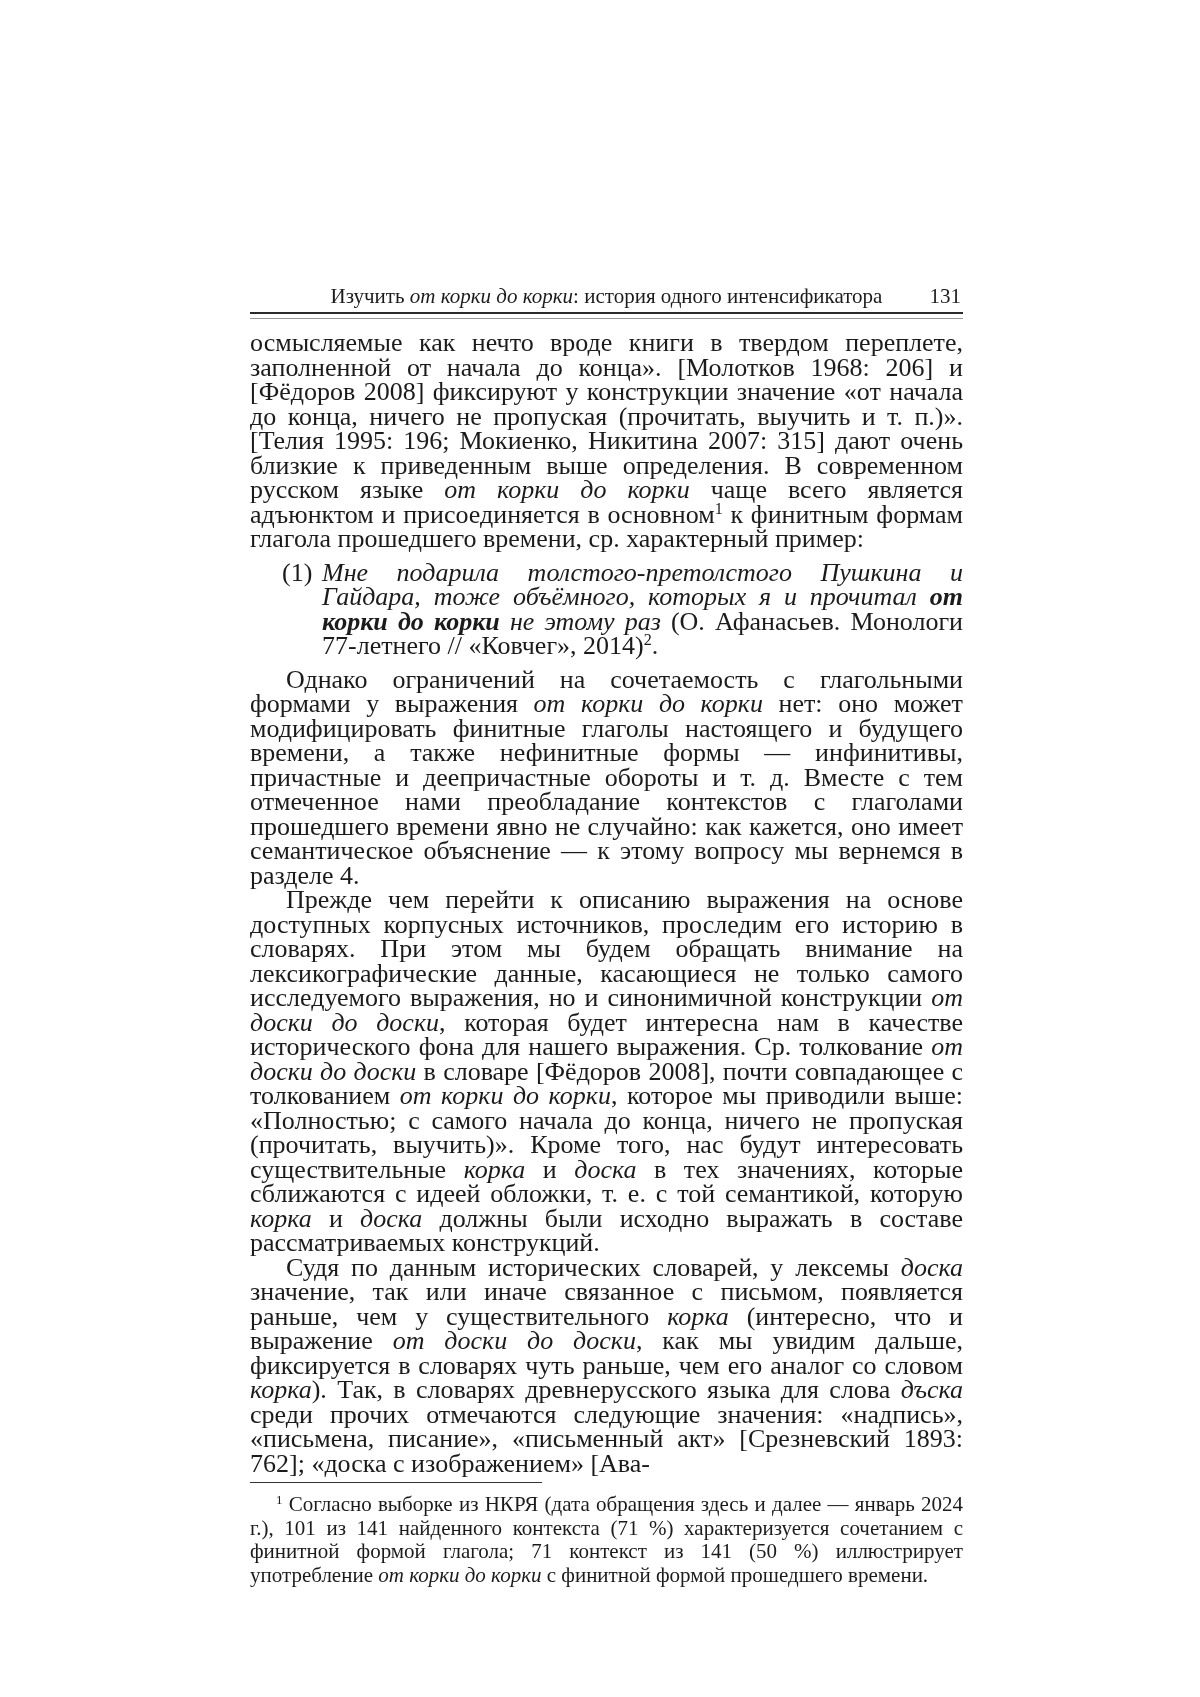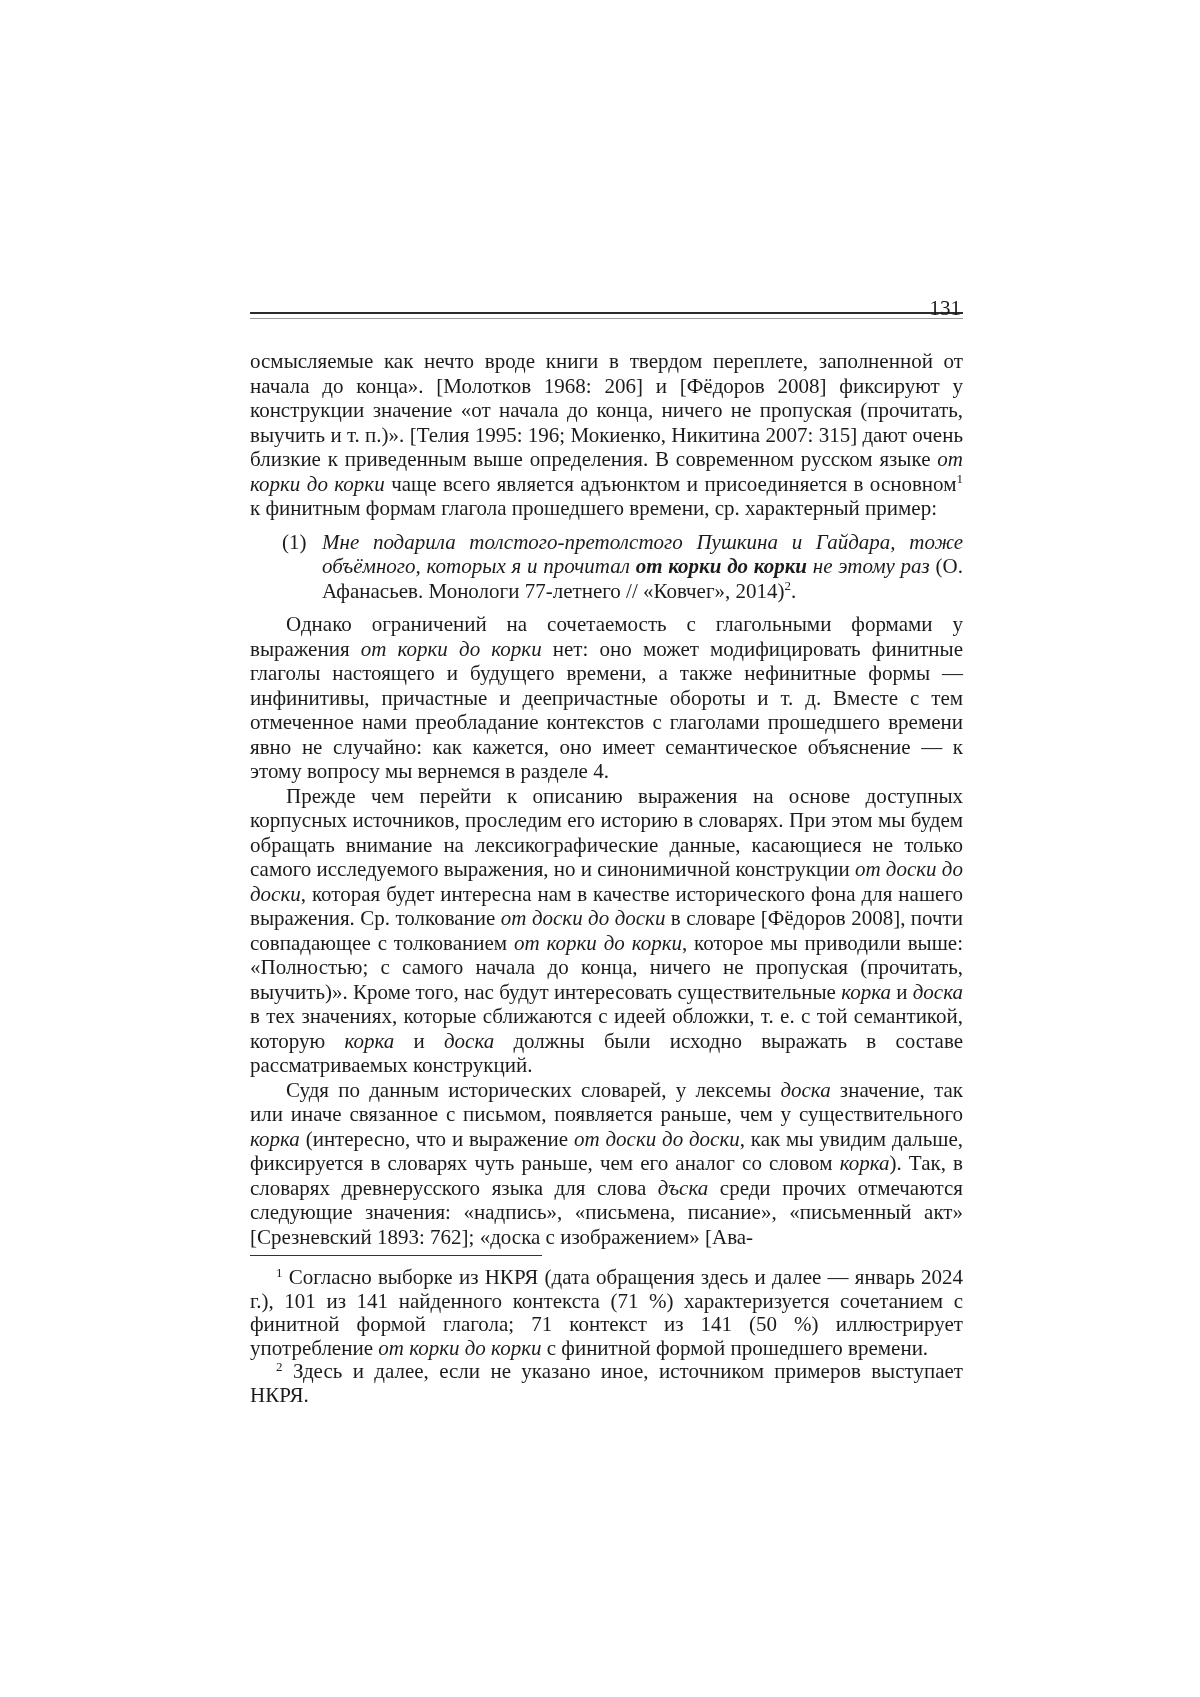--- a/index.html
+++ b/index.html
@@ -27,32 +27,32 @@
     margin-top: 284px;
     height: 24px;
     line-height: 24px;
     font-size: 21px;
     text-align: center;
     white-space: nowrap;
   }
   .head-page-num {
     position: absolute;
     right: 2px;
-    top: 12px;
+    top: 0;
     line-height: 24px;
   }
   .head-rule {
     margin-top: 4px;
     height: 4px;
     border-top: 2px solid #2b2b2b;
     border-bottom: 1px solid #999999;
   }
   .body-text {
-    margin-top: 30px;
-    font-size: 21px;
+    margin-top: 12px;
+    font-size: 26px;
     line-height: 24.5px;
     text-align: justify;
   }
   .para {
     margin: 0;
     text-indent: 36px;
   }
   .para.no-indent {
     text-indent: 0;
   }
@@ -92,20 +92,21 @@
     text-indent: 26px;
   }
 </style>
 </head>
 <body>
 
 <div class="page">
   <div class="content">
 
     <div class="running-head">
+      <span class="head-title"><span>Изучить </span><span class="run-i">от корки до корки</span><span>: история одного интенсификатора</span></span>
       <span class="head-page-num">131</span>
     </div>
 
     <div class="head-rule"></div>
 
     <div class="body-text">
       <p class="para no-indent"><span>осмысляемые как нечто вроде книги в твердом переплете, заполненной от начала до конца». [Молотков 1968: 206] и [Фёдоров 2008] фиксируют у конструкции значение «от начала до конца, ничего не пропуская (прочитать, выучить и т. п.)». [Телия 1995: 196; Мокиенко, Никитина 2007: 315] дают очень близкие к приведенным выше определения. В современном русском языке </span><span class="run-i">от корки до корки</span><span> чаще всего является адъюнктом и присоединяется в основном</span><sup>1</sup><span> к финитным формам глагола прошедшего времени, ср. характерный пример:</span></p>
 
       <div class="example">
         <span class="ex-label">(1)</span>
@@ -115,17 +116,16 @@
       <p class="para"><span>Однако ограничений на сочетаемость с глагольными формами у выражения </span><span class="run-i">от корки до корки</span><span> нет: оно может модифицировать финитные глаголы настоящего и будущего времени, а также нефинитные формы — инфинитивы, причастные и деепричастные обороты и т. д. Вместе с тем отмеченное нами преобладание контекстов с глаголами прошедшего времени явно не случайно: как кажется, оно имеет семантическое объяснение — к этому вопросу мы вернемся в разделе 4.</span></p>
 
       <p class="para"><span>Прежде чем перейти к описанию выражения на основе доступных корпусных источников, проследим его историю в словарях. При этом мы будем обращать внимание на лексикографические данные, касающиеся не только самого исследуемого выражения, но и синонимичной конструкции </span><span class="run-i">от доски до доски</span><span>, которая будет интересна нам в качестве исторического фона для нашего выражения. Ср. толкование </span><span class="run-i">от доски до доски</span><span> в словаре [Фёдоров 2008], почти совпадающее с толкованием </span><span class="run-i">от корки до корки</span><span>, которое мы приводили выше: «Полностью; с самого начала до конца, ничего не пропуская (прочитать, выучить)». Кроме того, нас будут интересовать существительные </span><span class="run-i">корка</span><span> и </span><span class="run-i">доска</span><span> в тех значениях, которые сближаются с идеей обложки, т. е. с той семантикой, которую </span><span class="run-i">корка</span><span> и </span><span class="run-i">доска</span><span> должны были исходно выражать в составе рассматриваемых конструкций.</span></p>
 
       <p class="para"><span>Судя по данным исторических словарей, у лексемы </span><span class="run-i">доска</span><span> значение, так или иначе связанное с письмом, появляется раньше, чем у существительного </span><span class="run-i">корка</span><span> (интересно, что и выражение </span><span class="run-i">от доски до доски</span><span>, как мы увидим дальше, фиксируется в словарях чуть раньше, чем его аналог со словом </span><span class="run-i">корка</span><span>). Так, в словарях древнерусского языка для слова </span><span class="run-i">дъска</span><span> среди прочих отмечаются следующие значения: «надпись», «письмена, писание», «письменный акт» [Срезневский 1893: 762]; «доска с изображением» [Ава-</span></p>
     </div>
 
     <div class="footnotes">
       <div class="fn-rule"></div>
       <p class="footnote"><sup>1</sup><span> Согласно выборке из НКРЯ (дата обращения здесь и далее — январь 2024 г.), 101 из 141 найденного контекста (71 %) характеризуется сочетанием с финитной формой глагола; 71 контекст из 141 (50 %) иллюстрирует употребление </span><span class="run-i">от корки до корки</span><span> с финитной формой прошедшего времени.</span></p>
-      <p class="footnote"><sup>2</sup><span> Здесь и далее, если не указано иное, источником примеров выступает НКРЯ.</span></p>
     </div>
 
   </div>
 </div>
 
 </body></html>

